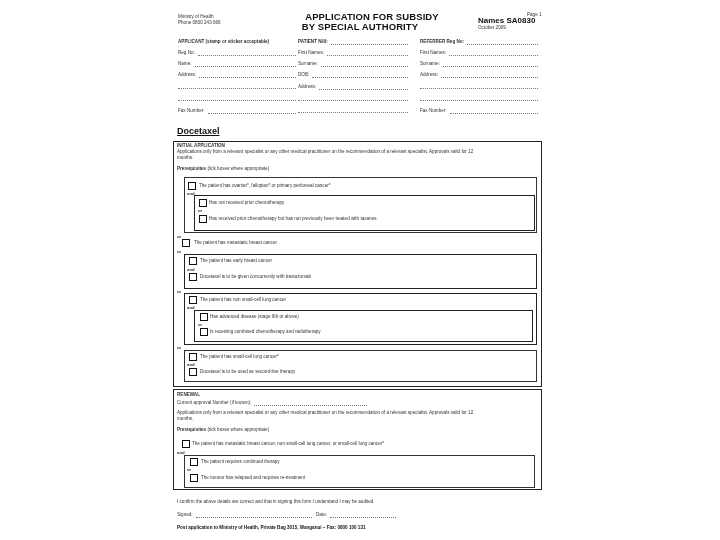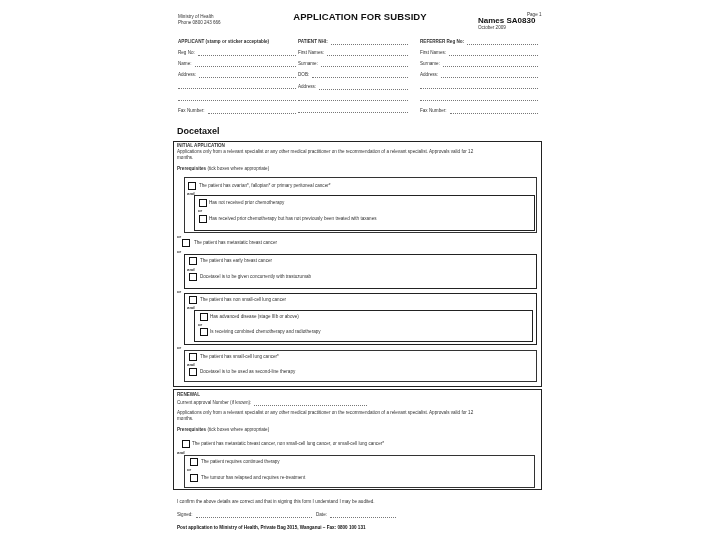--- a/index.html
+++ b/index.html
@@ -9,33 +9,34 @@
   .abs { position:absolute; white-space:nowrap; }
   .tiny { font-size:4.6px; line-height:6px; color:#333; }
   .bold { font-weight:bold; }
   .title { font-size:9.5px; font-weight:bold; line-height:10px; text-align:center; letter-spacing:0.1px; color:#111; }
   .formno { font-size:9px; font-weight:bold; color:#111; }
   .frame { position:absolute; border:1.4px solid #222; box-sizing:border-box; }
   .frame.thin { border:1px solid #333; }
   .cb { position:absolute; width:8px; height:8px; border:1.3px solid #111; box-sizing:border-box; background:#fff; }
   .cbtext { position:absolute; font-size:4.6px; line-height:6px; color:#333; white-space:nowrap; }
   .conj { position:absolute; font-size:4.3px; line-height:5px; color:#333; font-weight:bold; }
-  .section-head { font-size:9px; font-weight:bold; color:#111; }
+  .section-head { font-size:9px; font-weight:bold; color:#111;text-decoration:underline; }
   .field-row { position:absolute; font-size:4.6px; line-height:6px; color:#333; display:flex; align-items:flex-end; }
   .field-row .lbl { margin-right:3px; }
   .field-row .line { flex:1; border-bottom:1px dotted #777; height:4px; }
 </style>
 </head>
 <body>
 
 <div class="page">
 
   <div class="abs tiny" style="left:178px;top:14px;">Ministry of Health</div>
   <div class="abs tiny" style="left:178px;top:20px;">Phone 0800 243 666</div>
-  <div class="abs title" style="left:270px;top:12px;width:180px;">APPLICATION FOR SUBSIDY</div>
+  <div class="abs title" style="left:282px;top:12px;width:180px;">APPLICATION FOR SUBSIDY</div>
+  <div class="abs title" style="left:270px;top:22px;width:180px;">BY SPECIAL AUTHORITY</div>
   <div class="abs tiny" style="left:527px;top:12px;">Page 1</div>
   <div class="abs formno" style="left:478px;top:16px;font-size:8px;">Names SA0830</div>
   <div class="abs tiny" style="left:478px;top:25px;">October 2009</div>
 
   <div class="abs tiny bold" style="left:178px;top:39px;">APPLICANT (stamp or sticker acceptable)</div>
   <div class="field-row" style="left:178px;top:50px;width:118px;">
       <span class="lbl">Reg No:</span>
       <span class="line"></span>
     </div>
   <div class="field-row" style="left:178px;top:61px;width:118px;">

